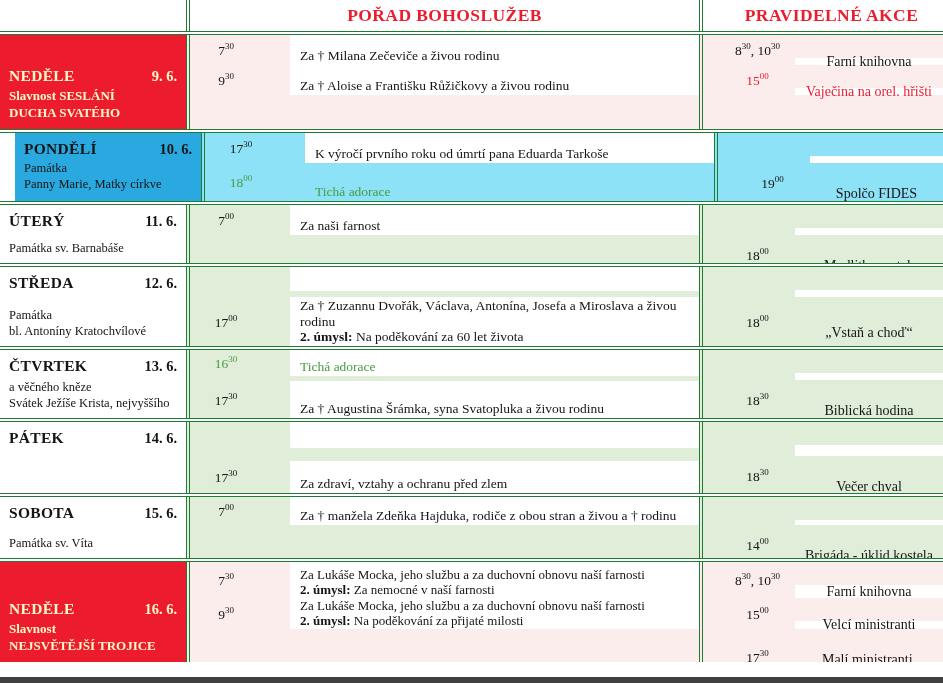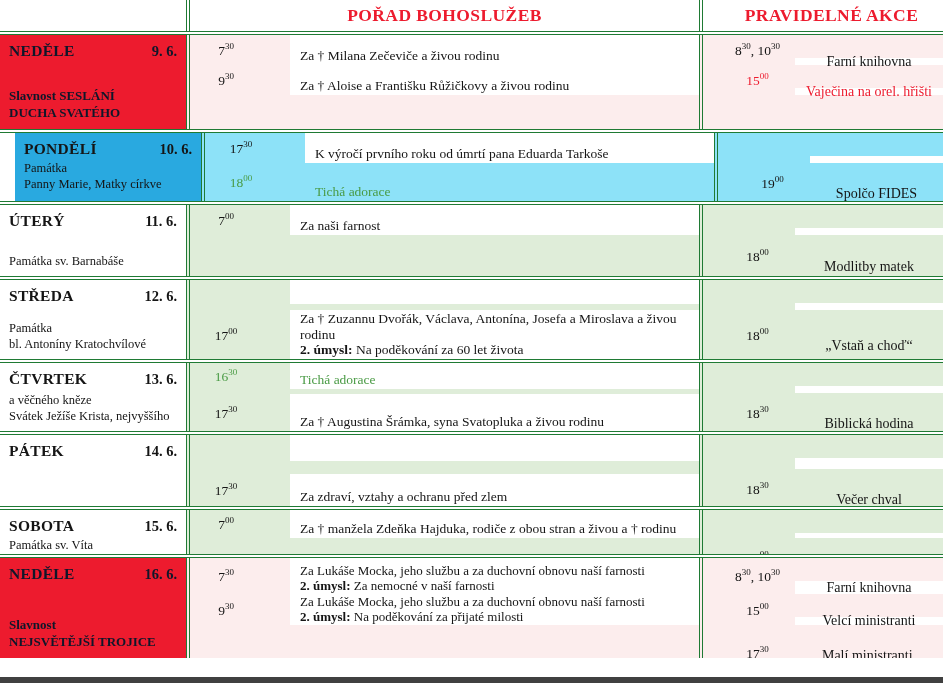--- a/index.html
+++ b/index.html
@@ -16,29 +16,29 @@
   .sheet{width:943px;height:683px;border-bottom:6px solid #404040;overflow:hidden;background:#fff;}
   .row{display:flex;width:100%;border-top:4px double var(--green-border);}
   .hdr-row{display:flex;width:100%;height:31px;}
   .cell-day{flex:0 0 186px;width:186px;display:flex;flex-direction:column;justify-content:space-between;overflow:hidden;}
   .cell-day.feast-top{justify-content:flex-start;}
   .cell-mid{flex:0 0 513px;width:513px;border-left:4px double var(--green-border);display:flex;flex-direction:column;overflow:hidden;}
   .cell-right{flex:1;border-left:4px double var(--green-border);display:flex;flex-direction:column;overflow:hidden;padding-left:17px;}
   .hdr-row .cell-mid,.hdr-row .cell-right{align-items:center;justify-content:center;background:#fff;}
   .title{color:var(--accent-red);font-weight:bold;font-size:17.5px;letter-spacing:.4px;white-space:nowrap;}
   
-  .t-sun .cell-day{background:var(--accent-red);color:#0f172a;}
+  .t-sun .cell-day{background:var(--accent-red);color:#fef9c3;justify-content:flex-end;}
   .t-sun .cell-mid,.t-sun .cell-right{background:var(--pink);}
   .t-mon .cell-day{background:var(--blue-dark);margin-left:15px;}
   .t-mon .cell-mid,.t-mon .cell-right{background:var(--blue-light);}
   .t-grn .cell-day{background:#fff;}
   .t-grn .cell-mid,.t-grn .cell-right{background:var(--green-light);}
   
-  .r1{height:98px}.r2{height:72px}.r3{height:75px}.r4{height:83px}
-  .r5{height:72px}.r6{height:75px}.r7{height:48px}.r8{height:104px}
+  .r1{height:98px}.r2{height:72px}.r3{height:62px}.r4{height:83px}
+  .r5{height:72px}.r6{height:75px}.r7{height:65px}.r8{height:104px}
   
   .dayline{display:flex;justify-content:space-between;align-items:baseline;padding:7px 9px 0 9px;font-weight:bold;}
   .dname{font-size:15.5px;letter-spacing:.3px;}
   .ddate{font-size:14.5px;}
   .feast{padding:2px 9px 7px 9px;font-size:12.5px;line-height:1.3;}
   .t-sun .feast{font-weight:bold;font-size:13px;line-height:1.35;}
   
   .sub{display:flex;flex:0 0 auto;}
   .tcol{flex:0 0 72px;display:flex;align-items:center;justify-content:center;}
   .ccol{flex:1;display:flex;align-items:flex-end;padding:1px 8px 1px 10px;font-size:13.5px;line-height:1.16;margin-left:28px;}

